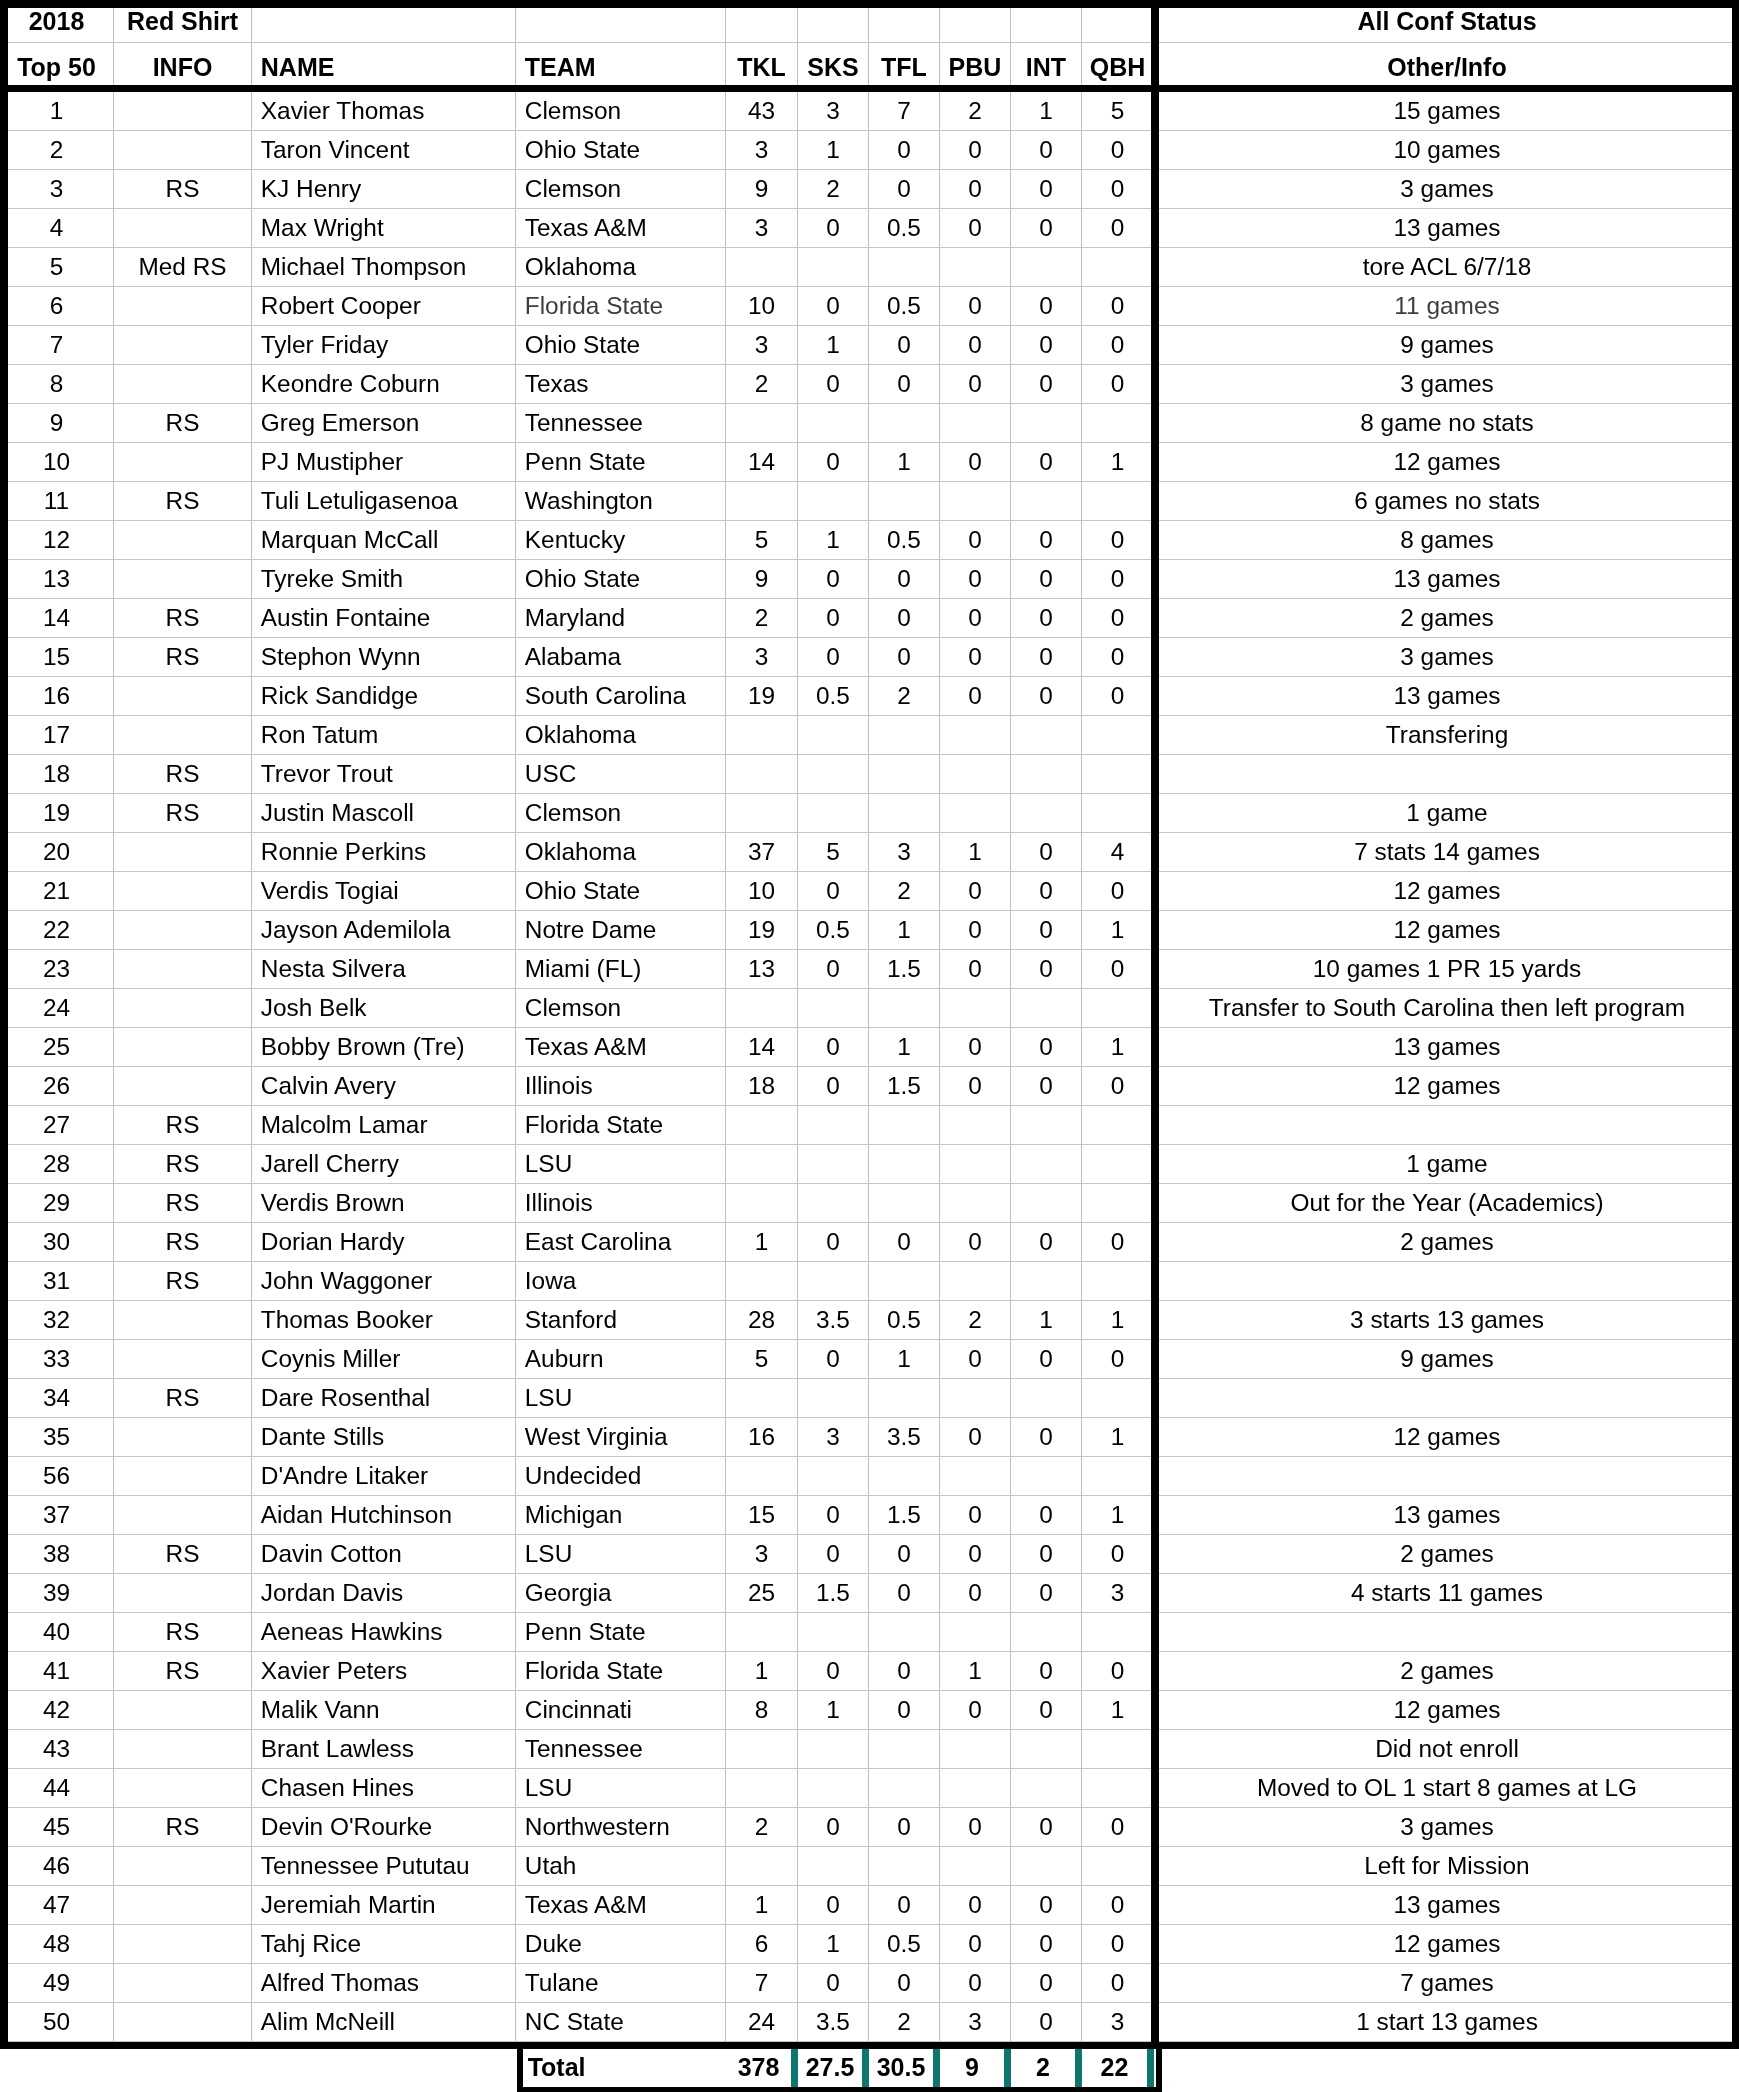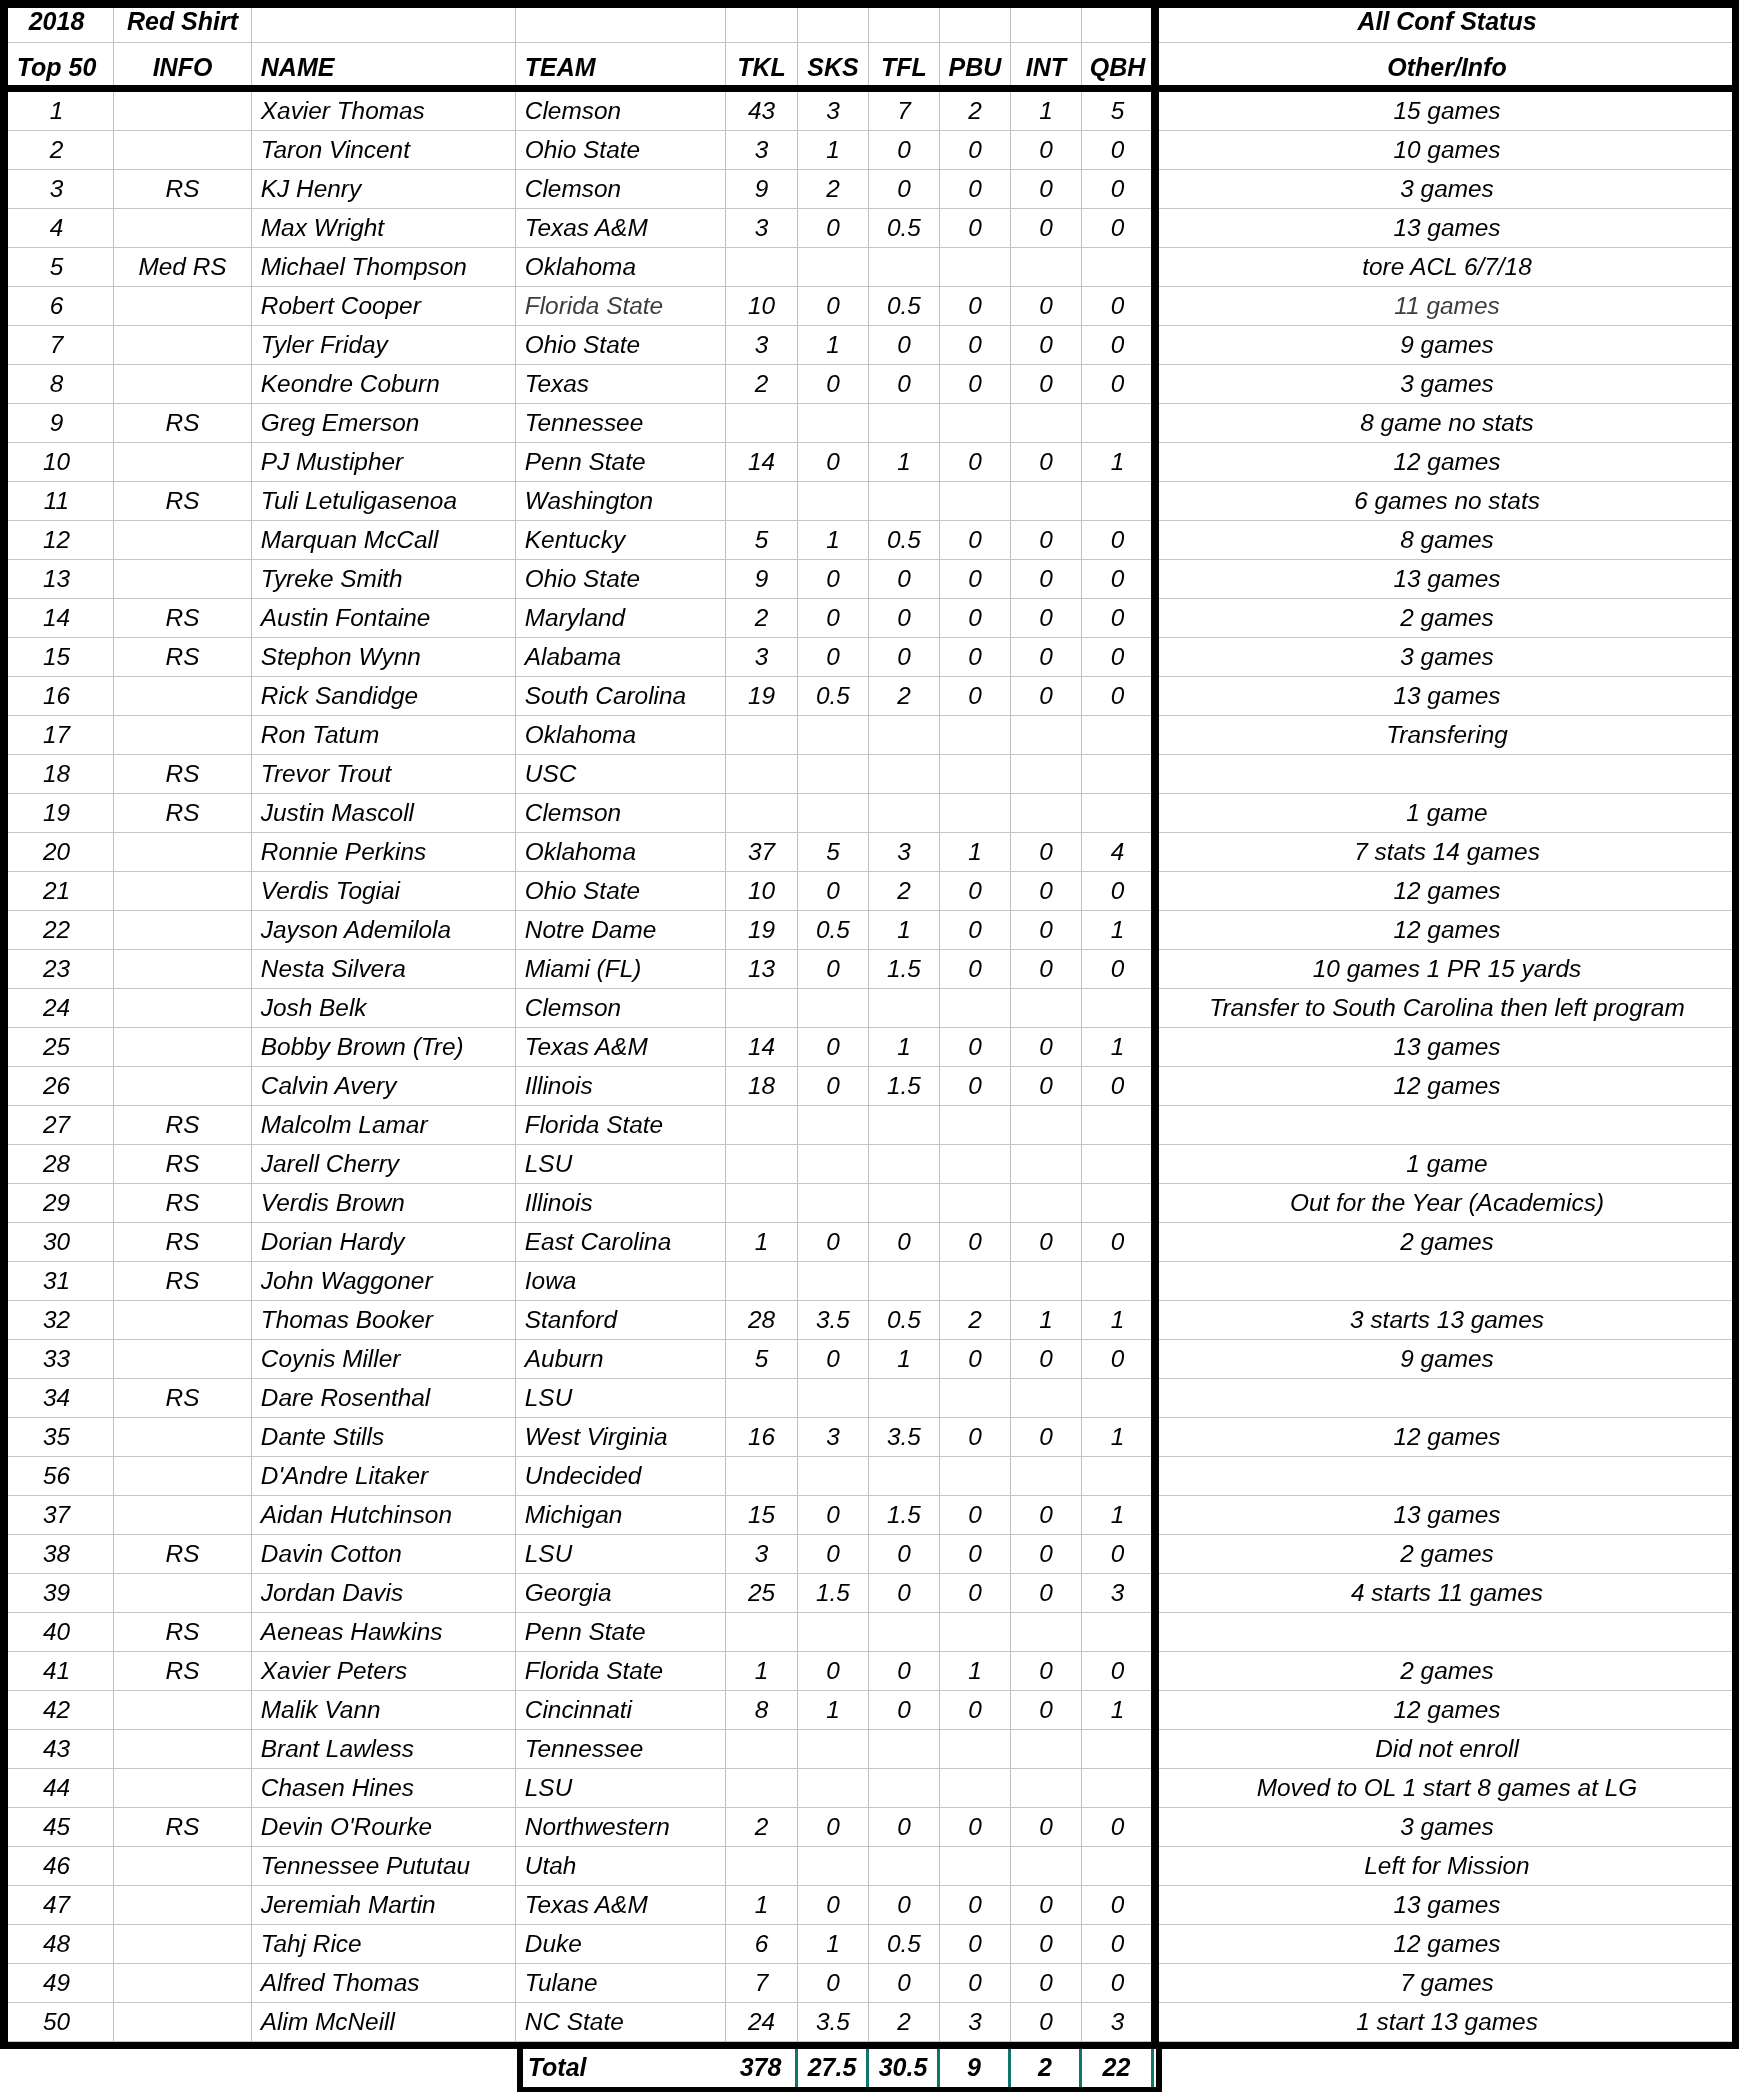--- a/index.html
+++ b/index.html
@@ -2,21 +2,20 @@
 <html style="--muted: #3d3d3d;"><head>
 <meta charset="utf-8">
 <style>
   html,body{margin:0;padding:0;background:#fff;}
   #sheet{
     position:relative;
     width:1380px;height:2093px;
     background:#fff;
     font-family:"Liberation Sans", sans-serif;
     color:#000;
-    font-style:italic;
   }
   #grid{
     position:absolute;left:0;top:0;width:1740px;height:2093px;
     display:grid;
     grid-template-columns:114px 138px 264px 210px 72px 71px 71px 71px 71px 72px 1fr;
     grid-template-rows:43px 49px repeat(50, 39px) 51px;
   }
   .c{
     display:flex;align-items:center;justify-content:center;
     border-right:1px solid #bfbfbf;
@@ -24,21 +23,21 @@
     font-size:24.4px;line-height:1;
     white-space:nowrap;overflow:hidden;
     background:#fff;
   }
   .hc{font-weight:bold;font-size:25px;}
   .la{justify-content:flex-start;padding-left:8.8px;}
   .other{border-right:none;}
   .muted{color:var(--muted,#3d3d3d);}
   
   .tblank{border:none;background:#fff;}
-  .tcell{font-weight:bold;font-size:25px;border-right:3px solid #0f766e;border-bottom:none;}
+  .tcell{font-weight:bold;font-size:25px;border-right:7px solid #0f766e;border-bottom:none;}
   .tlabel{font-weight:bold;font-size:25px;border:none;justify-content:flex-start;padding-left:11.7px;}
   
   .rule{position:absolute;background:#000;}
   #rule-top{left:0;top:0;width:1740px;height:7.8px;}
   #rule-left{left:0;top:0;width:7.8px;height:2049px;}
   #rule-header{left:0;top:85px;width:1740px;height:6.8px;}
   #rule-divider{left:1151px;top:0;width:7.8px;height:2049px;}
   #rule-right{left:1732px;top:0;width:7.8px;height:2049px;}
   #rule-bottom{left:0;top:2042px;width:1740px;height:6.8px;}
   #box-total{position:absolute;left:517px;top:2042px;width:645px;height:51px;border:6.8px solid #000;box-sizing:border-box;background:transparent;pointer-events:none;}

